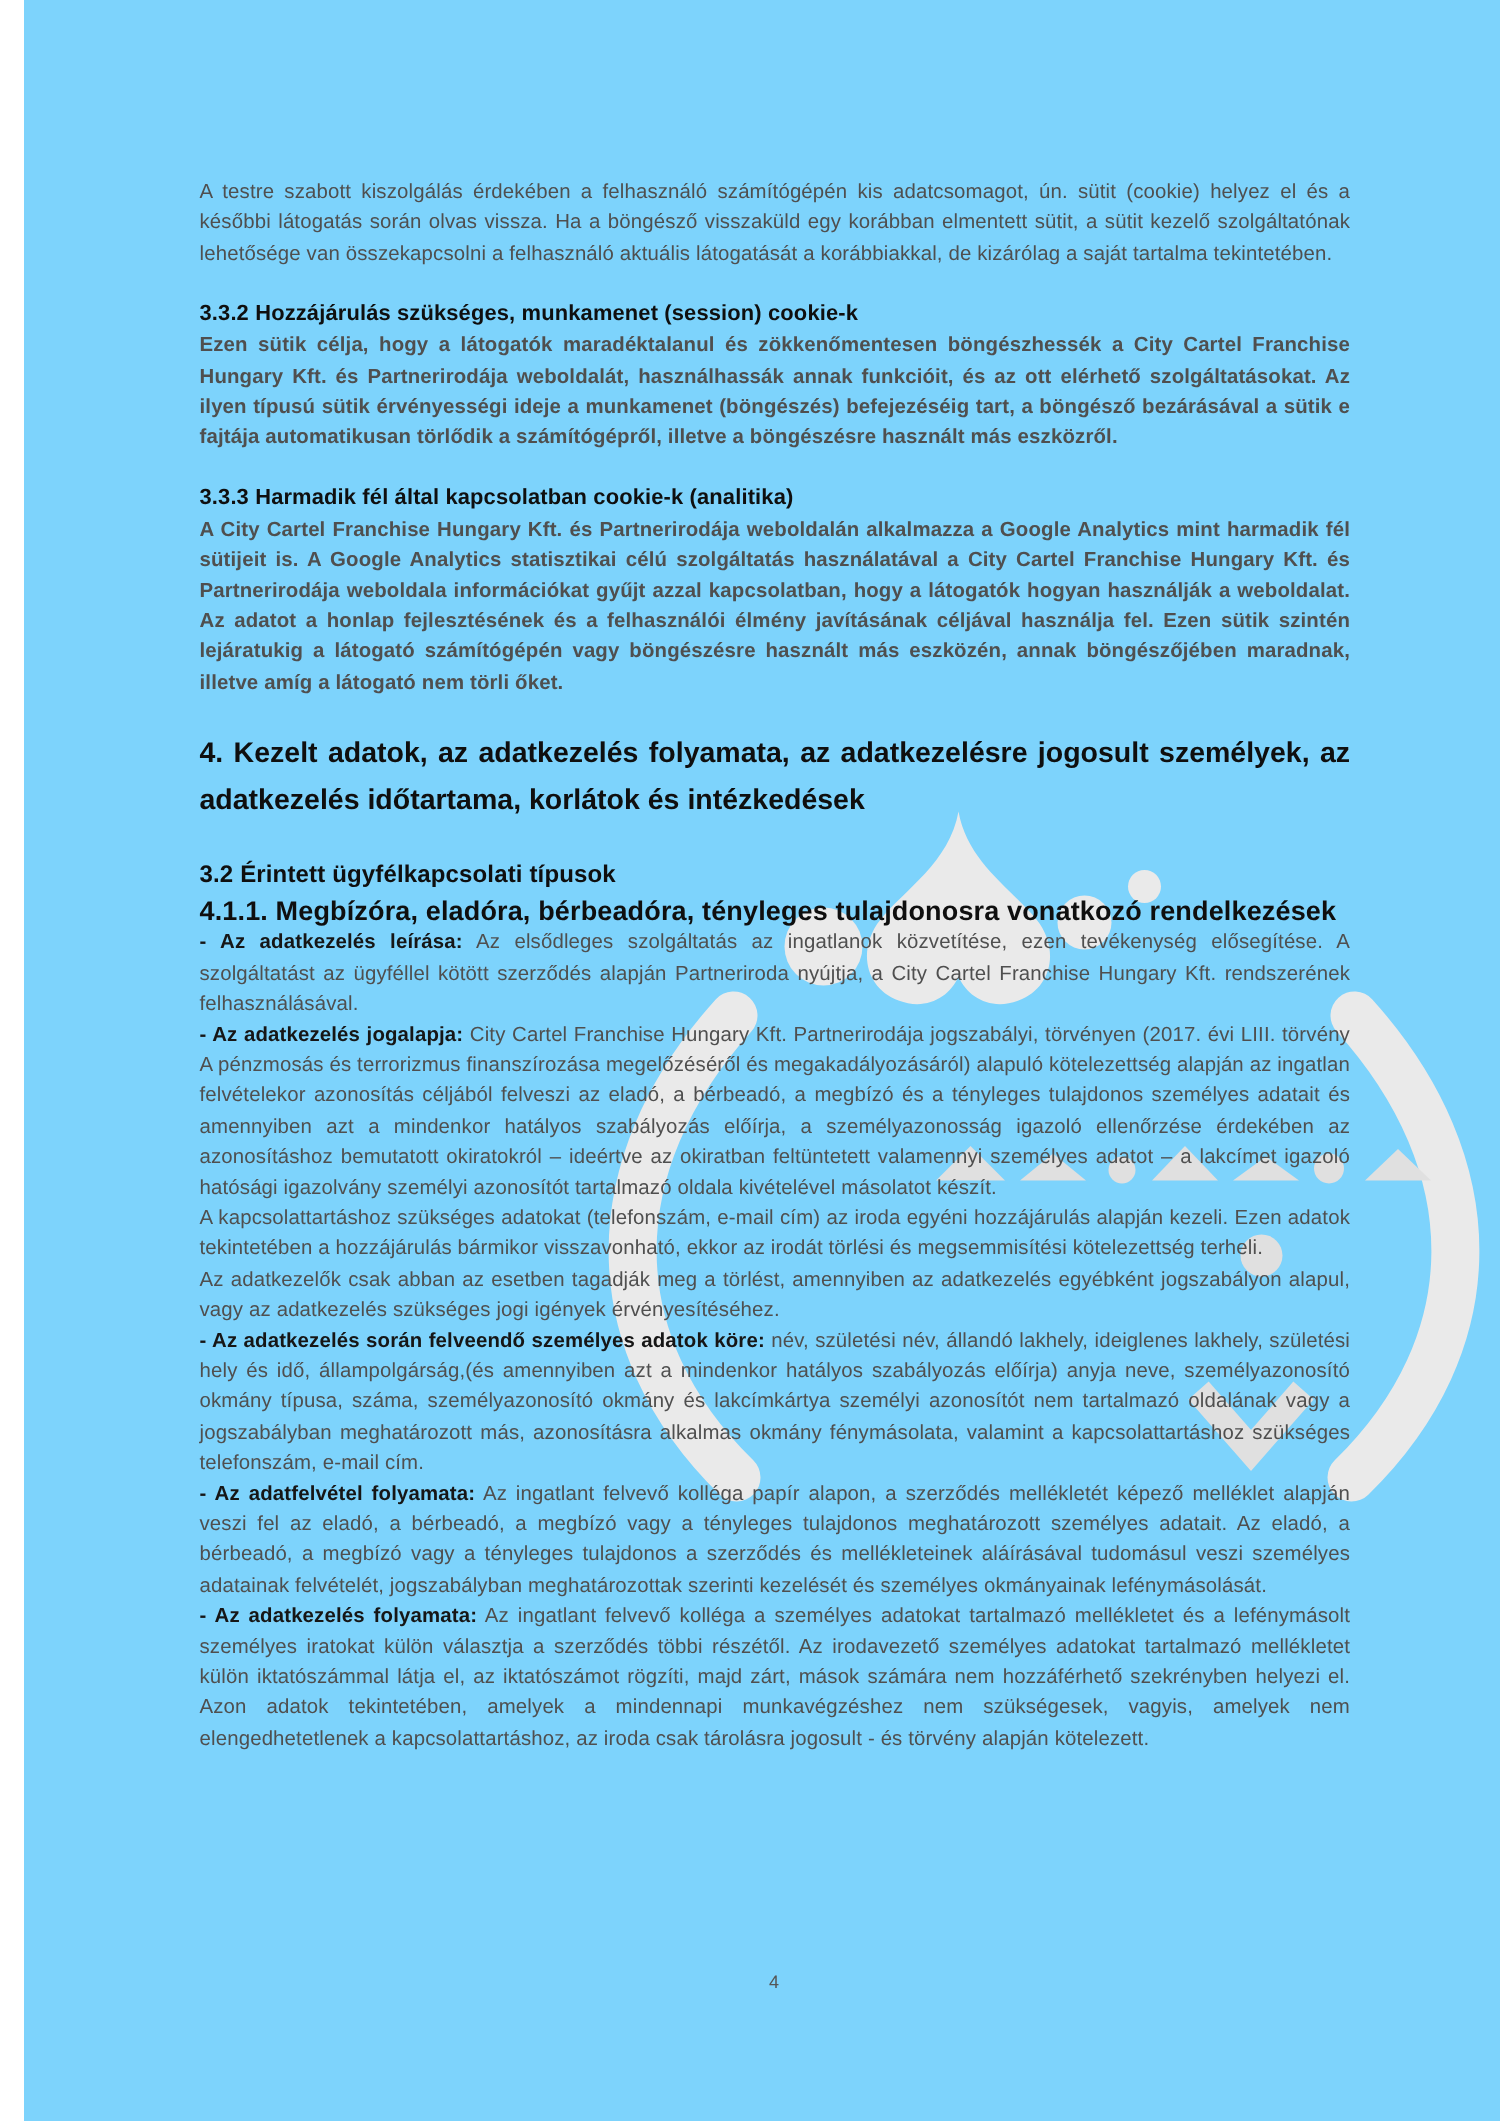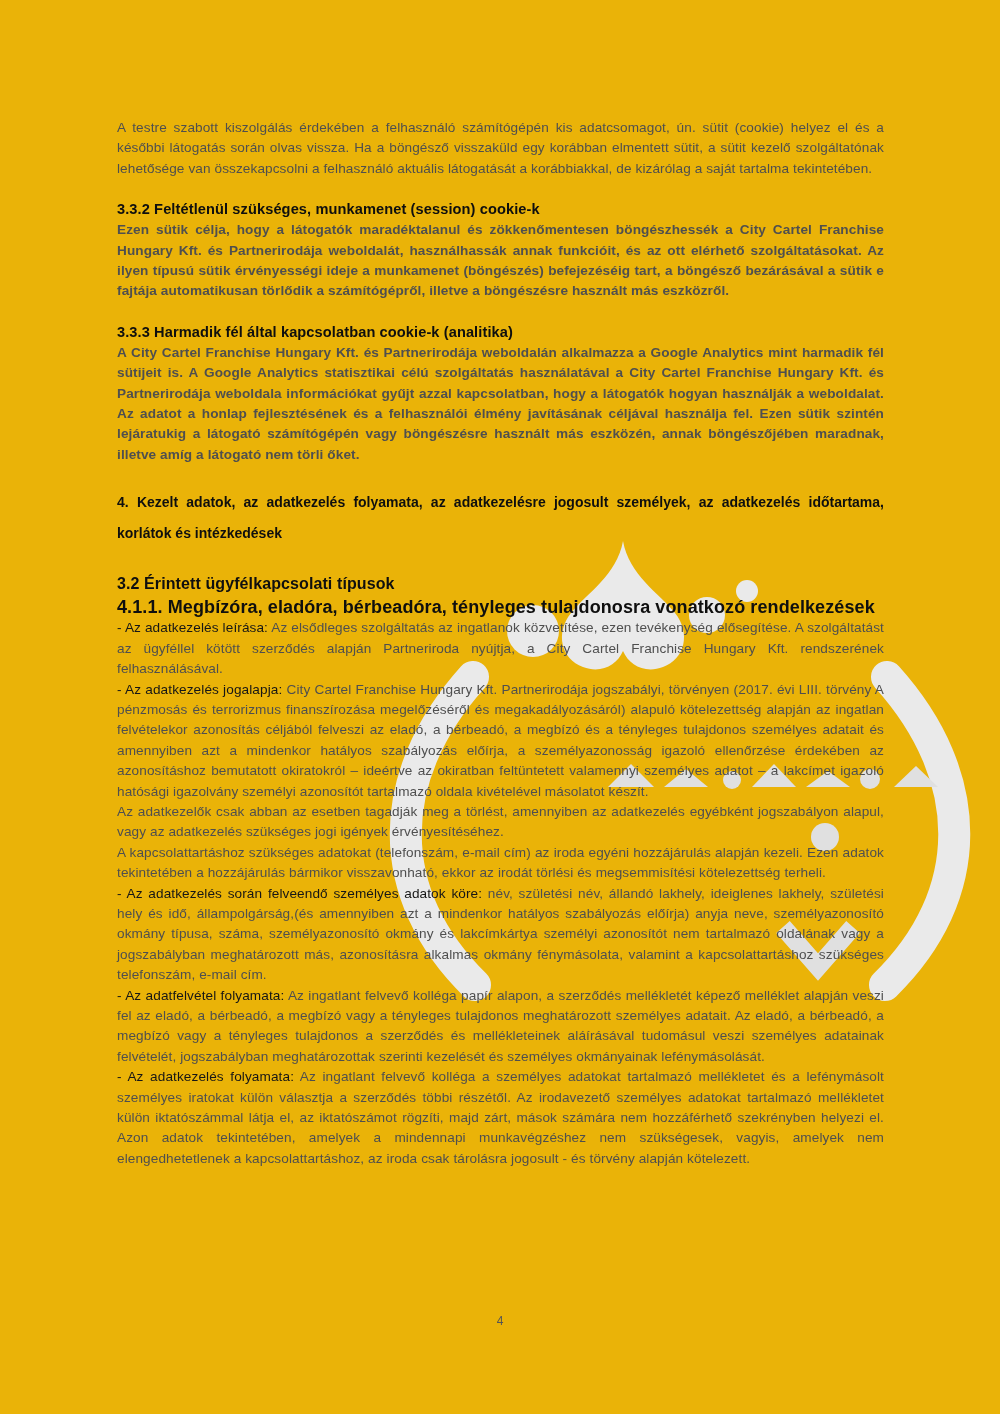--- a/index.html
+++ b/index.html
@@ -5,21 +5,22 @@
   html,body{margin:0;padding:0;}
   body{
     width:1000px;height:1414px;
     background:#ffffff;
     font-family:"Liberation Sans", sans-serif;
     position:relative;
     overflow:hidden;
   }
   .page{
     position:absolute;inset:0;
-    background:#eab308;
+    background:#7dd3fc;
+    margin-left:16px;
   }
   
   .watermark{
     position:absolute;
     left:350px;top:535px;
     width:650px;height:470px;
     z-index:0;
     pointer-events:none;
   }
   .content{
@@ -28,33 +29,33 @@
     width:767px;
     z-index:1;
     color:#4f4f4f;
     font-size:13.6px;
     line-height:20.4px;
     text-align:justify;
     letter-spacing:0.1px;
   }
   .content p{margin:0;}
   .lead{
-    font-weight:normal;
+    font-weight:bold;
     color:#161616;
   }
   h1,h2,h3{margin:0;color:#0f0f0f;}
   h3.sec{
     font-size:14.6px;
     line-height:21px;
     margin-top:20px;
     text-align:left;
   }
   .after-head{margin-top:0;font-weight:bold;}
   h1.chapter{
-    font-size:14px;
+    font-size:19px;
     line-height:31px;
     margin-top:22px;
     text-align:justify;
     letter-spacing:0;
   }
   h2.sub{
     font-size:16px;
     line-height:20px;
     margin-top:25px;
     text-align:left;
@@ -99,38 +100,38 @@
       <path d="M539 252 L561 231 L583 252 Z"></path>
       <circle cx="470" cy="302" r="14"></circle>
       <path d="M428 392 L463 432 L498 392" stroke="#e0e0e0" stroke-width="18" fill="none"></path>
     </g>
   </svg>
 
   <div class="content">
 
     <p>A testre szabott kiszolgálás érdekében a felhasználó számítógépén kis adatcsomagot, ún. sütit (cookie) helyez el és a későbbi látogatás során olvas vissza. Ha a böngésző visszaküld egy korábban elmentett sütit, a sütit kezelő szolgáltatónak lehetősége van összekapcsolni a felhasználó aktuális látogatását a korábbiakkal, de kizárólag a saját tartalma tekintetében.</p>
 
-    <h3 class="sec">3.3.2 Feltétlenül szükséges, munkamenet (session) cookie-k</h3>
+    <h3 class="sec">3.3.2 Hozzájárulás szükséges, munkamenet (session) cookie-k</h3>
     <p class="after-head">Ezen sütik célja, hogy a látogatók maradéktalanul és zökkenőmentesen böngészhessék a City Cartel Franchise Hungary Kft. és Partnerirodája weboldalát, használhassák annak funkcióit, és az ott elérhető szolgáltatásokat. Az ilyen típusú sütik érvényességi ideje a munkamenet (böngészés) befejezéséig tart, a böngésző bezárásával a sütik e fajtája automatikusan törlődik a számítógépről, illetve a böngészésre használt más eszközről.</p>
 
     <h3 class="sec">3.3.3 Harmadik fél által kapcsolatban cookie-k (analitika)</h3>
     <p class="after-head">A City Cartel Franchise Hungary Kft. és Partnerirodája weboldalán alkalmazza a Google Analytics mint harmadik fél sütijeit is. A Google Analytics statisztikai célú szolgáltatás használatával a City Cartel Franchise Hungary Kft. és Partnerirodája weboldala információkat gyűjt azzal kapcsolatban, hogy a látogatók hogyan használják a weboldalat. Az adatot a honlap fejlesztésének és a felhasználói élmény javításának céljával használja fel. Ezen sütik szintén lejáratukig a látogató számítógépén vagy böngészésre használt más eszközén, annak böngészőjében maradnak, illetve amíg a látogató nem törli őket.</p>
 
     <h1 class="chapter">4. Kezelt adatok, az adatkezelés folyamata, az adatkezelésre jogosult személyek, az adatkezelés időtartama, korlátok és intézkedések</h1>
 
     <h2 class="sub">3.2 Érintett ügyfélkapcsolati típusok</h2>
     <h3 class="subsub">4.1.1.  Megbízóra, eladóra, bérbeadóra, tényleges tulajdonosra vonatkozó rendelkezések</h3>
 
     <p><span class="lead">- Az adatkezelés leírása:</span><span> Az elsődleges szolgáltatás az ingatlanok közvetítése, ezen tevékenység elősegítése. A szolgáltatást az ügyféllel kötött szerződés alapján Partneriroda nyújtja, a City Cartel Franchise Hungary Kft. rendszerének felhasználásával.</span></p>
 
     <p><span class="lead">- Az adatkezelés jogalapja:</span><span> City Cartel Franchise Hungary Kft. Partnerirodája jogszabályi, törvényen (2017. évi LIII. törvény A pénzmosás és terrorizmus finanszírozása megelőzéséről és megakadályozásáról) alapuló kötelezettség alapján az ingatlan felvételekor azonosítás céljából felveszi az eladó, a bérbeadó, a megbízó és a tényleges tulajdonos személyes adatait és amennyiben azt a mindenkor hatályos szabályozás előírja, a személyazonosság igazoló ellenőrzése érdekében az azonosításhoz bemutatott okiratokról – ideértve az okiratban feltüntetett valamennyi személyes adatot – a lakcímet igazoló hatósági igazolvány személyi azonosítót tartalmazó oldala kivételével másolatot készít.</span></p>
 
+    <p>A kapcsolattartáshoz szükséges adatokat (telefonszám, e-mail cím) az iroda egyéni hozzájárulás alapján kezeli. Ezen adatok tekintetében a hozzájárulás bármikor visszavonható, ekkor az irodát törlési és megsemmisítési kötelezettség terheli.</p>
+
     <p>Az adatkezelők csak abban az esetben tagadják meg a törlést, amennyiben az adatkezelés egyébként jogszabályon alapul, vagy az adatkezelés szükséges jogi igények érvényesítéséhez.</p>
-
-    <p>A kapcsolattartáshoz szükséges adatokat (telefonszám, e-mail cím) az iroda egyéni hozzájárulás alapján kezeli. Ezen adatok tekintetében a hozzájárulás bármikor visszavonható, ekkor az irodát törlési és megsemmisítési kötelezettség terheli.</p>
 
 
     <p><span class="lead">- Az adatkezelés során felveendő személyes adatok köre:</span><span> név, születési név, állandó lakhely, ideiglenes lakhely, születési hely és idő, állampolgárság,(és amennyiben azt a mindenkor hatályos szabályozás előírja) anyja neve, személyazonosító okmány típusa, száma, személyazonosító okmány és lakcímkártya személyi azonosítót nem tartalmazó oldalának vagy a jogszabályban meghatározott más, azonosításra alkalmas okmány fénymásolata, valamint a kapcsolattartáshoz szükséges telefonszám, e-mail cím.</span></p>
 
     <p><span class="lead">- Az adatfelvétel folyamata:</span><span>  Az ingatlant felvevő kolléga papír alapon, a szerződés mellékletét képező melléklet alapján veszi fel az eladó, a bérbeadó, a megbízó vagy a tényleges tulajdonos meghatározott személyes adatait. Az eladó, a bérbeadó, a megbízó vagy a tényleges tulajdonos a szerződés és mellékleteinek aláírásával tudomásul veszi személyes adatainak felvételét, jogszabályban meghatározottak szerinti kezelését és személyes okmányainak lefénymásolását.</span></p>
 
     <p><span class="lead">- Az adatkezelés folyamata:</span><span> Az ingatlant felvevő kolléga a személyes adatokat tartalmazó mellékletet és a lefénymásolt személyes iratokat külön választja a szerződés többi részétől. Az irodavezető személyes adatokat tartalmazó mellékletet külön iktatószámmal látja el, az iktatószámot rögzíti, majd zárt, mások számára nem hozzáférhető szekrényben helyezi el.  Azon adatok tekintetében, amelyek a mindennapi munkavégzéshez nem szükségesek, vagyis, amelyek nem elengedhetetlenek a kapcsolattartáshoz, az iroda csak tárolásra jogosult - és törvény alapján kötelezett.</span></p>
 
   </div>
 

